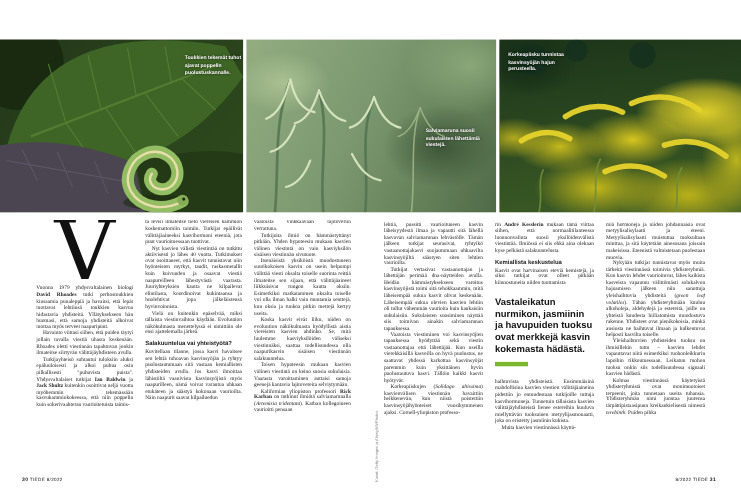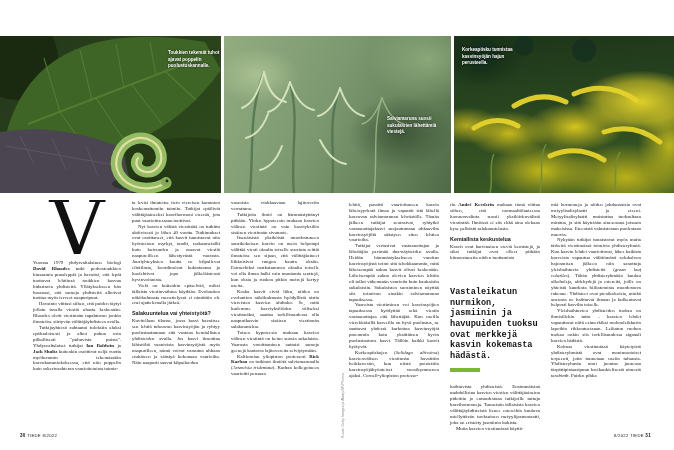--- a/index.html
+++ b/index.html
@@ -35,22 +35,22 @@
   .page-text-left{left:33px;width:286px;gap:11px;}
   .page-text-right{left:349px;top:202px;width:292px;gap:11px;}
   .col{width:88px;font-size:4.9px;line-height:5.9px;text-align:justify;}
   .page-text-right .col{width:90px;}
   .bp{margin:0;text-indent:6px;}
   .bp.noindent{text-indent:0;}
   .dropcap{font-family:"DejaVu Serif",serif;font-size:76px;line-height:56px;height:60px;
       text-align:center;color:#111;font-weight:400;}
   .subhead{font-family:"Liberation Sans",sans-serif;font-weight:bold;font-size:5.4px;
       line-height:7px;margin:4px 0 1px 0;text-align:left;}
-  .pull-quote{font-family:Liberation Mono, monospace;font-weight:bold;font-size:8.6px;
-      line-height:10.6px;text-align:left;color:#141414;margin:26px 0 0 0;}
+  .pull-quote{font-family:Liberation Sans, sans-serif;font-weight:bold;font-size:8.6px;
+      line-height:10.6px;text-align:left;color:#141414;margin:8px 0 0 0;}
   .quote-rule{width:30px;height:4px;background:#7cb82f;margin:7px 0 12px 0;}
   
   .footer{position:absolute;bottom:12px;font-family:"Liberation Sans",sans-serif;
       font-size:4.2px;color:#222;letter-spacing:.3px;}
   .footer b{font-size:4.6px;}
   .footer-left{left:20px;}
   .footer-right{right:23px;}
   .photo-credit{position:absolute;left:341px;top:438px;transform:rotate(-90deg);
       transform-origin:0 0;font-family:"Liberation Sans",sans-serif;font-size:3.6px;
       color:#8a8a8a;white-space:nowrap;width:110px;}

